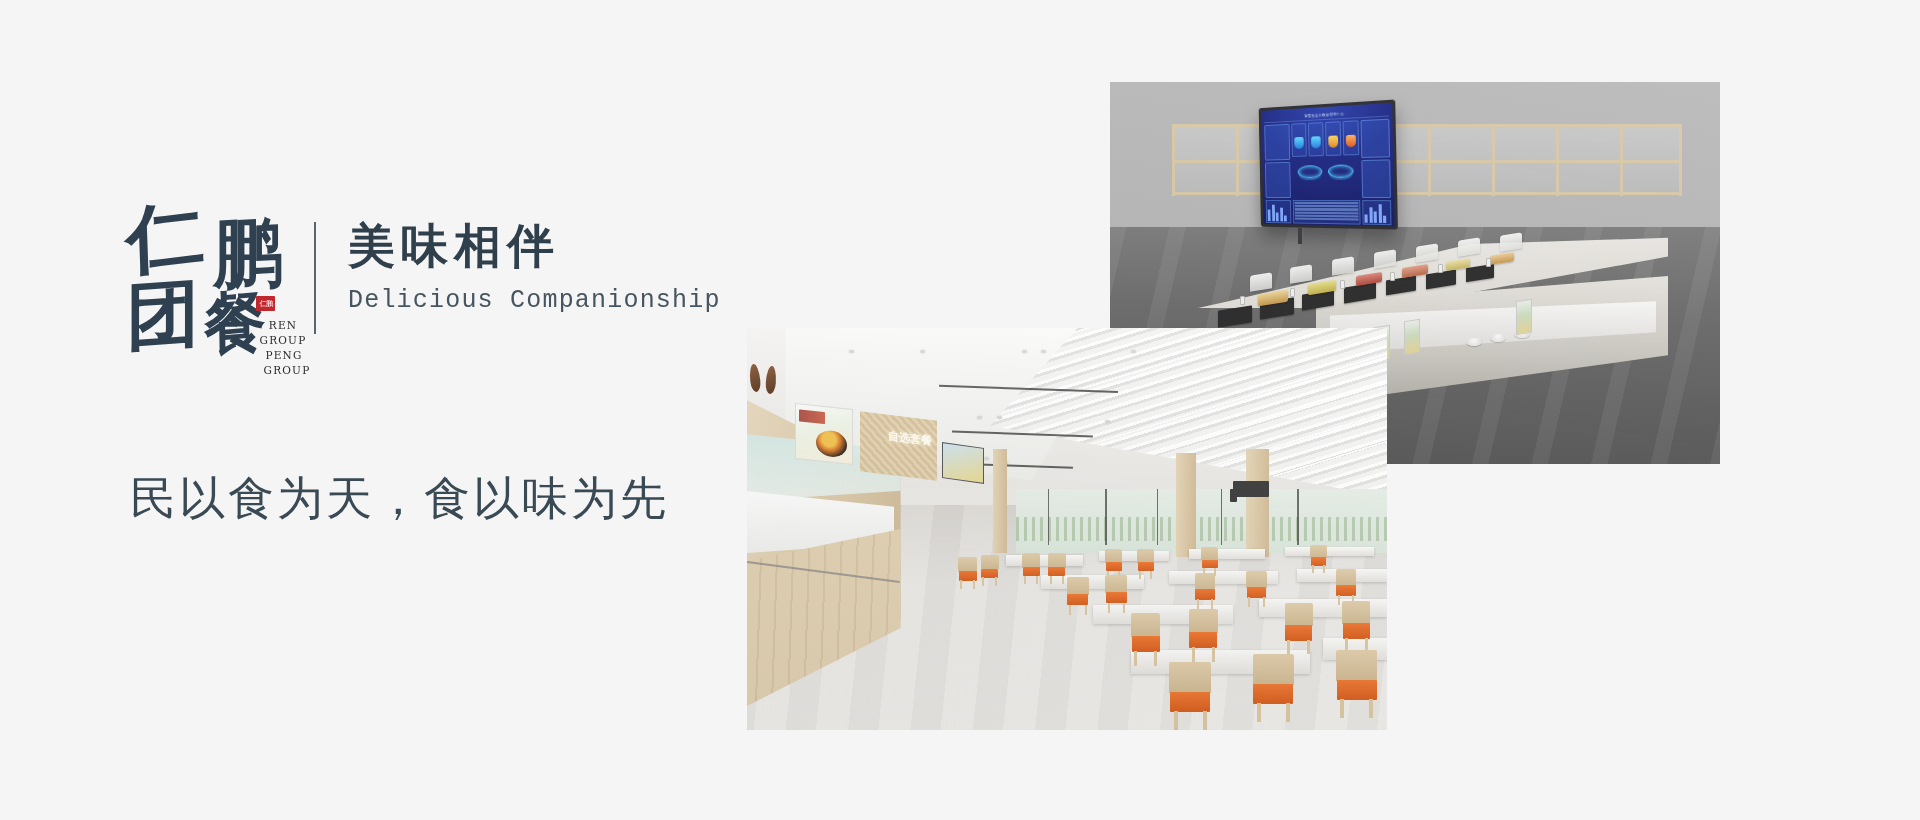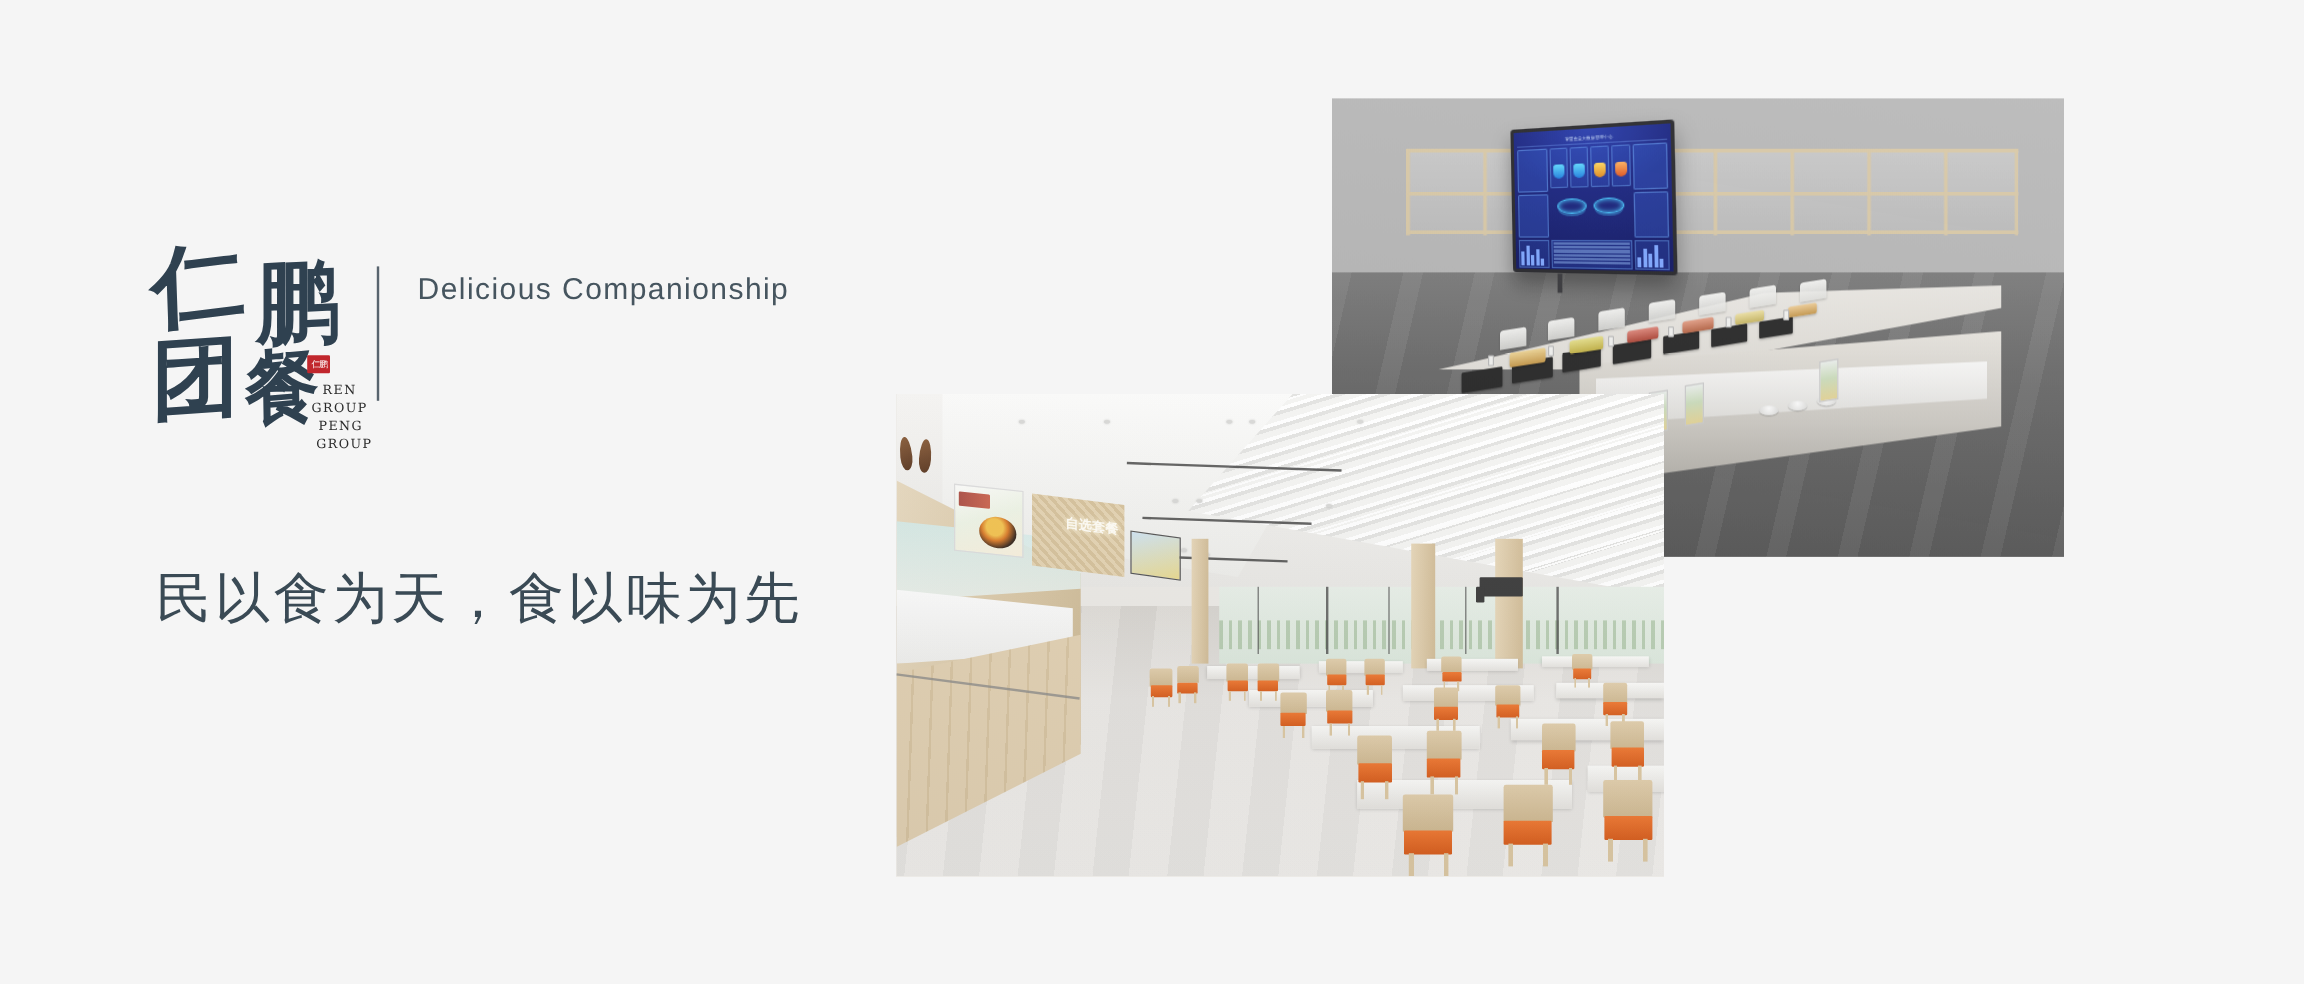--- a/index.html
+++ b/index.html
@@ -93,20 +93,21 @@
     white-space: nowrap;
   }
   .brand-en {
     color: #46555f;
     font-size: 25px;
     font-weight: 400;
     letter-spacing: 1.2px;
     line-height: 38px;
     margin-top: 6px;
     white-space: nowrap;
+    font-family: Liberation Mono, monospace;
   }
 
   .slogan {
     position: absolute;
     left: 130px; top: 468px;
     color: #3a4a55;
     font-size: 46px;
     font-weight: 500;
     letter-spacing: 3px;
     white-space: nowrap;
@@ -430,20 +431,21 @@
       <div class="logo-en">
         <div class="ln1">REN GROUP</div>
         <div class="ln2">PENG</div>
         <div class="ln3">GROUP</div>
       </div>
 
       <div class="divider"></div>
     </div>
 
     <div class="brand-text">
+      <div class="brand-cn">美味相伴</div>
       <div class="brand-en">Delicious Companionship</div>
     </div>
   </div>
 
   <div class="slogan">民以食为天，食以味为先</div>
 
   <div class="panel panel-render">
     <div class="rnd-floor"></div>
 
     <div class="truss">

